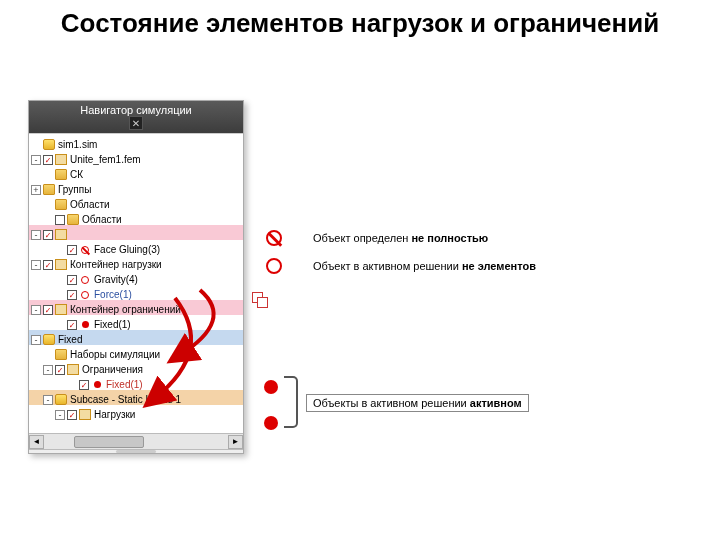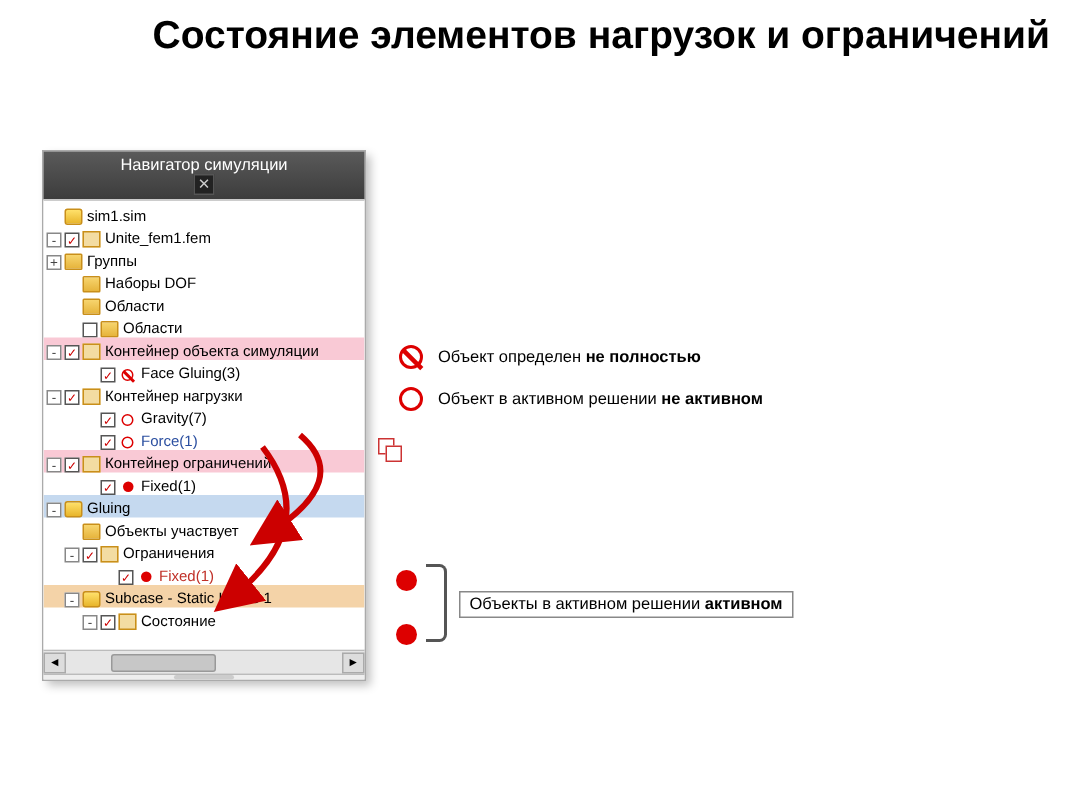--- a/index.html
+++ b/index.html
@@ -8,21 +8,21 @@
     width: 720px;
     height: 540px;
     background: #fff;
     font-family: Tahoma, Arial, sans-serif;
     font-size: 11px;
     position: relative;
   }
   .page-title {
     font-size: 26px;
     font-weight: bold;
-    text-align: right;
+    text-align: center;
     margin: 8px 20px 12px;
     line-height: 1.2;
   }
   .panel {
     position: absolute;
     left: 28px;
     top: 100px;
     width: 216px;
     border: 1px solid #aaa;
     box-shadow: 3px 3px 6px rgba(0,0,0,0.25);
@@ -126,21 +126,21 @@
   }
   .grip::after { content:""; width:40px; height:3px; background:#ccc; border-radius:2px; }
 
   
   .legend {
     position: absolute;
     left: 264px;
     top: 228px;
     font-size: 11px;
   }
-  .legend-row { display:flex; align-items:center; margin-bottom: 8px; }
+  .legend-row { display:flex; align-items:center; margin-bottom: 8px; gap: 21px; }
   .leg-ico { width:20px; height:20px; margin-right:8px; display:flex; align-items:center; justify-content:center; }
   .ring-slash {
     width:16px; height:16px; border:2.5px solid #d00; border-radius:50%;
     position:relative;
   }
   .ring-slash::after {
     content:""; position:absolute; width:18px; height:2.5px; background:#d00;
     transform: rotate(45deg); top:6px; left:-2px;
   }
   .ring {
@@ -194,48 +194,47 @@
         <span class="ico ico-sim"></span>
         <span>sim1.sim</span>
       </div>
       <div class="row ">
         <span class="expander">-</span>
         <span class="chk">✓</span>
         <span class="ico ico-container"></span>
         <span>Unite_fem1.fem</span>
       </div>
       <div class="row ">
+        <span class="indent"></span>
+        <span class="indent" style="width: 12px;"></span>
+        <span class="ico ico-folder"></span>
+        <span>СК</span>
+      </div>
+      <div class="row ">
         <span class="expander">+</span>
         <span class="ico ico-folder"></span>
         <span>Группы</span>
       </div>
       <div class="row ">
         <span class="indent"></span>
         <span class="indent" style="width: 12px;"></span>
         <span class="ico ico-folder"></span>
-        <span>Наборы DOF</span>
-      </div>
-      <div class="row ">
-        <span class="indent"></span>
-        <span class="indent" style="width: 12px;"></span>
-        <span class="ico ico-folder"></span>
         <span>Области</span>
       </div>
       <div class="row ">
         <span class="indent"></span>
         <span class="indent" style="width: 12px;"></span>
         <span class="chk"> </span>
         <span class="ico ico-folder"></span>
         <span>Области</span>
       </div>
       <div class="row hl-pink">
         <span class="expander">-</span>
         <span class="chk">✓</span>
         <span class="ico ico-container"></span>
-        <span>Контейнер объекта симуляции</span>
       </div>
       <div class="row ">
         <span class="indent"></span>
         <span class="indent"></span>
         <span class="indent" style="width: 12px;"></span>
         <span class="chk">✓</span>
         <span class="ico">
           <span style="width:8px;height:8px;border:1.5px solid #d00;border-radius:50%;display:block;position:relative">
             <span style="position:absolute;width:10px;height:1.5px;background:#d00;transform:rotate(45deg);top:3px;left:-1px"></span>
           </span>
@@ -249,21 +248,21 @@
         <span>Контейнер нагрузки</span>
       </div>
       <div class="row ">
         <span class="indent"></span>
         <span class="indent"></span>
         <span class="indent" style="width: 12px;"></span>
         <span class="chk">✓</span>
         <span class="ico">
           <span style="width:8px;height:8px;border:1.5px solid #d00;border-radius:50%;display:block"></span>
         </span>
-        <span>Gravity(7)</span>
+        <span>Gravity(4)</span>
       </div>
       <div class="row txt-blue">
         <span class="indent"></span>
         <span class="indent"></span>
         <span class="indent" style="width: 12px;"></span>
         <span class="chk">✓</span>
         <span class="ico">
           <span style="width:8px;height:8px;border:1.5px solid #d00;border-radius:50%;display:block"></span>
         </span>
         <span>Force(1)</span>
@@ -278,27 +277,27 @@
         <span class="indent"></span>
         <span class="indent"></span>
         <span class="indent" style="width: 12px;"></span>
         <span class="chk">✓</span>
         <span class="ico ico-red-dot"></span>
         <span>Fixed(1)</span>
       </div>
       <div class="row hl-blue">
         <span class="expander">-</span>
         <span class="ico ico-sim"></span>
-        <span>Gluing</span>
-      </div>
-      <div class="row ">
-        <span class="indent"></span>
-        <span class="indent" style="width: 12px;"></span>
-        <span class="ico ico-folder"></span>
-        <span>Объекты участвует</span>
+        <span>Fixed</span>
+      </div>
+      <div class="row ">
+        <span class="indent"></span>
+        <span class="indent" style="width: 12px;"></span>
+        <span class="ico ico-folder"></span>
+        <span>Наборы симуляции</span>
       </div>
       <div class="row ">
         <span class="indent"></span>
         <span class="expander">-</span>
         <span class="chk">✓</span>
         <span class="ico ico-container"></span>
         <span>Ограничения</span>
       </div>
       <div class="row txt-red">
         <span class="indent"></span>
@@ -314,21 +313,21 @@
         <span class="expander">-</span>
         <span class="ico ico-sim"></span>
         <span>Subcase - Static Loads 1</span>
       </div>
       <div class="row ">
         <span class="indent"></span>
         <span class="indent"></span>
         <span class="expander">-</span>
         <span class="chk">✓</span>
         <span class="ico ico-container"></span>
-        <span>Состояние</span>
+        <span>Нагрузки</span>
       </div>
     </div>
   <div class="scrollbar-h">
     <div class="sb-btn">◄</div>
     <div class="sb-track">
       <div class="sb-thumb" style="width:70px; margin-left:30px"></div>
     </div>
     <div class="sb-btn">►</div>
   </div>
   <div class="grip"></div>
@@ -341,21 +340,21 @@
       </span>
     <span>
       <span>Объект определен </span><span class="bold">не полностью</span>
     </span>
   </div>
   <div class="legend-row">
     <span class="leg-ico">
         <span class="ring"></span>
       </span>
     <span>
-      <span>Объект в активном решении </span><span class="bold">не активном</span>
+      <span>Объект в активном решении </span><span class="bold">не элементов</span>
     </span>
   </div>
 </div>
 
 <div class="dots">
   <div class="dot"></div>
   <div class="dot"></div>
 </div>
 <div class="bracket"></div>
 <div class="participate-label">

